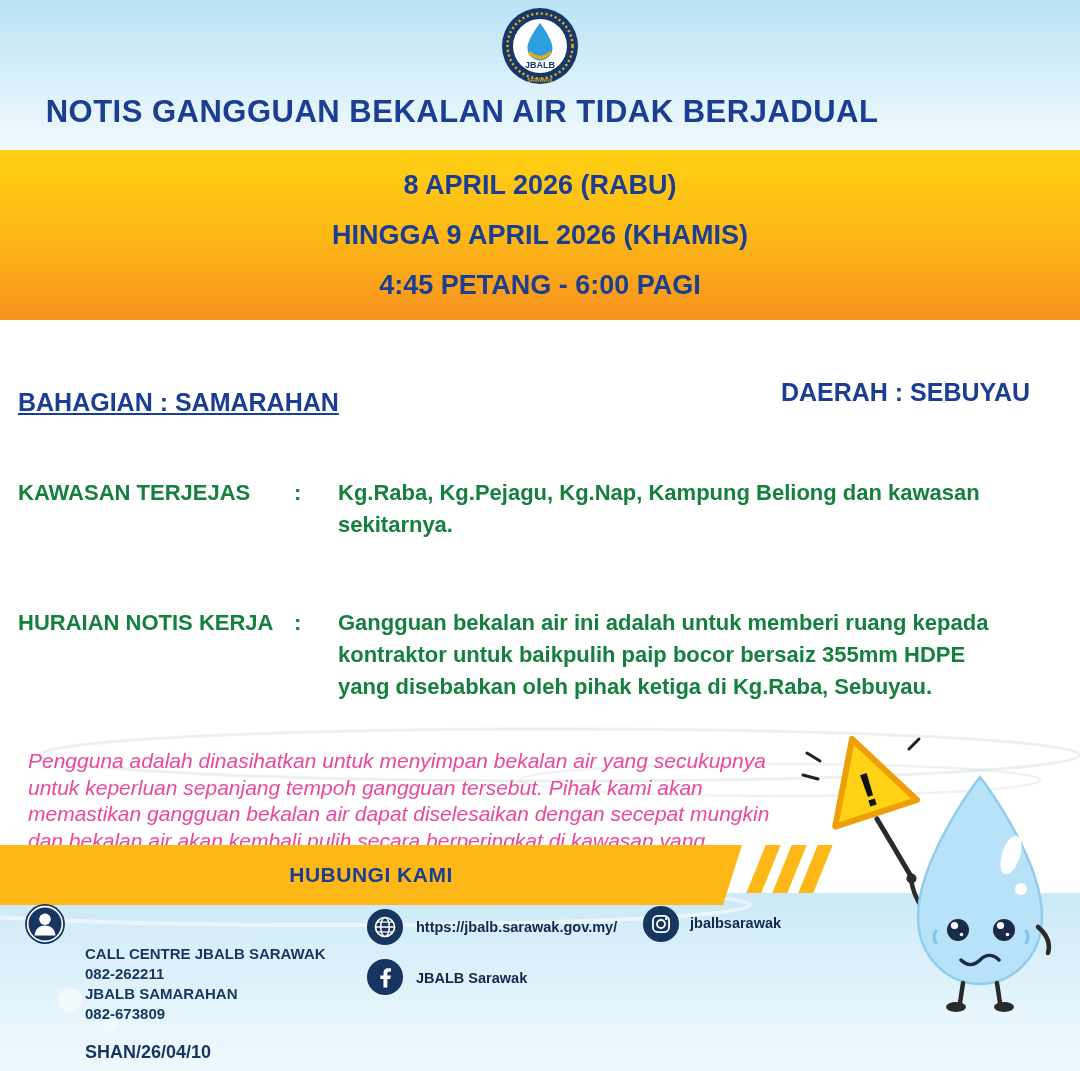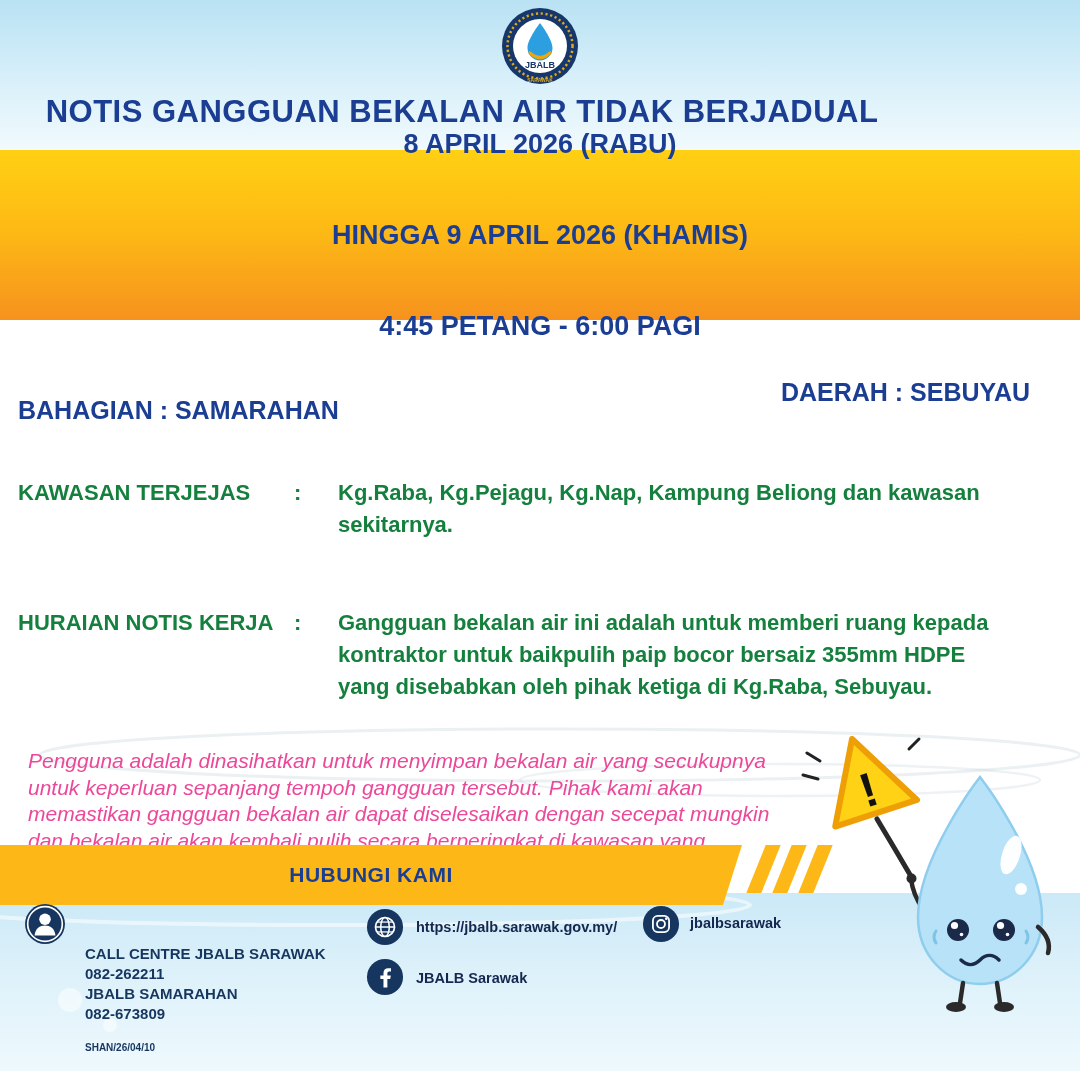--- a/index.html
+++ b/index.html
@@ -11,21 +11,21 @@
   .header-band { position:absolute; top:0; left:0; width:1080px; height:150px;
     background:linear-gradient(180deg,#b9e2f3 0%, #d9f0fa 55%, #f1fafd 100%); }
   .logo-wrap { position:absolute; top:6px; left:50%; transform:translateX(-50%); }
   .notice-title { position:absolute; top:94px; left:0; width:924px; text-align:center;
     font-size:31px; font-weight:bold; color:#1b3e93; letter-spacing:.5px; }
 
   
   .date-banner { position:absolute; top:150px; left:0; width:1080px; height:170px;
     background:linear-gradient(180deg,#ffd013 0%, #fdb915 48%, #f6921e 100%);
     display:flex; flex-direction:column; justify-content:center; text-align:center;
-    color:#1b3e93; font-weight:bold; font-size:27px; line-height:50px;gap:41px; }
+    color:#1b3e93; font-weight:bold; font-size:27px; line-height:50px; }
 
   
   .region-label { position:absolute; color:#1b3e93; font-weight:bold; font-size:25px; }
   .detail-row { position:absolute; left:18px; display:flex; color:#15803d; font-weight:bold;
     font-size:22px; line-height:1.45;gap:14px; }
   .detail-label { width:262px; flex:none; }
   .detail-colon { width:30px; flex:none; }
   .detail-value { width:668px; flex:none; }
 
   
@@ -39,21 +39,21 @@
     color:#1b3e93; font-weight:bold; font-size:21px; letter-spacing:.5px; }
   .stripe { position:absolute; top:845px; width:15px; height:48px; background:#fdb817;
     transform:skewX(-22deg); }
 
   
   .footer-band { position:absolute; top:893px; left:0; width:1080px; height:178px;
     background:linear-gradient(180deg,#cbe9f7 0%, #ddf1fa 45%, #eef9fd 100%); }
   .icon-circle { position:absolute; width:38px; height:38px; }
   .contact-lines { position:absolute; left:85px; top:944px; color:#16365f; font-weight:bold;
     font-size:15px; line-height:20px; }
-  .reference { position:absolute; left:85px; top:1042px; color:#16365f; font-weight:bold; font-size:10px; }
+  .reference { position:absolute; left:85px; top:1042px; color:#16365f; font-weight:bold; font-size:18px; }
   .channel-text { position:absolute; color:#14274e; font-weight:bold; font-size:14.5px; }
 
   .mascot { position:absolute; left:795px; top:712px; width:285px; height:330px; z-index:5; }
   .deco { position:absolute; left:0; top:700px; width:1080px; height:371px; pointer-events:none; }
 </style>
 </head>
 <body>
 
 <div class="page">
 
@@ -72,21 +72,21 @@
   </div>
 
   <div class="notice-title">NOTIS GANGGUAN BEKALAN AIR TIDAK BERJADUAL</div>
 
   <div class="date-banner">
     <div>8 APRIL 2026 (RABU)</div>
     <div>HINGGA 9 APRIL 2026 (KHAMIS)</div>
     <div>4:45 PETANG - 6:00 PAGI</div>
   </div>
 
-  <div class="region-label" style="left:18px; top:396px;">BAHAGIAN : SAMARAHAN</div>
+  <div class="region-label" style="left:18px; top:388px;text-decoration:underline;">BAHAGIAN : SAMARAHAN</div>
   <div class="region-label" style="right:50px; top:378px;margin-left:48px;">DAERAH : SEBUYAU</div>
 
   <div class="detail-row" style="top:477px;">
     <div class="detail-label">KAWASAN TERJEJAS</div>
     <div class="detail-colon">:</div>
     <div class="detail-value">Kg.Raba, Kg.Pejagu, Kg.Nap, Kampung Beliong dan kawasan sekitarnya.</div>
   </div>
 
   <div class="detail-row" style="top:607px;">
     <div class="detail-label">HURAIAN NOTIS KERJA</div>

